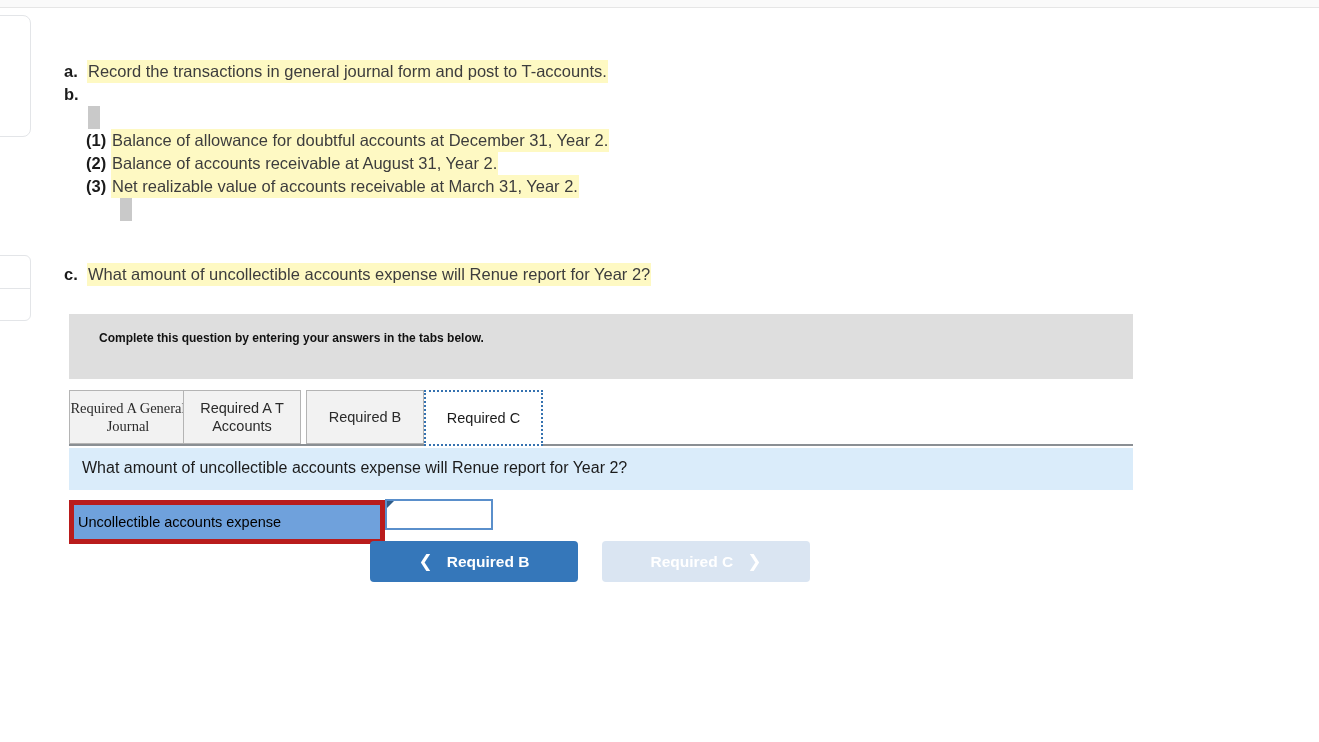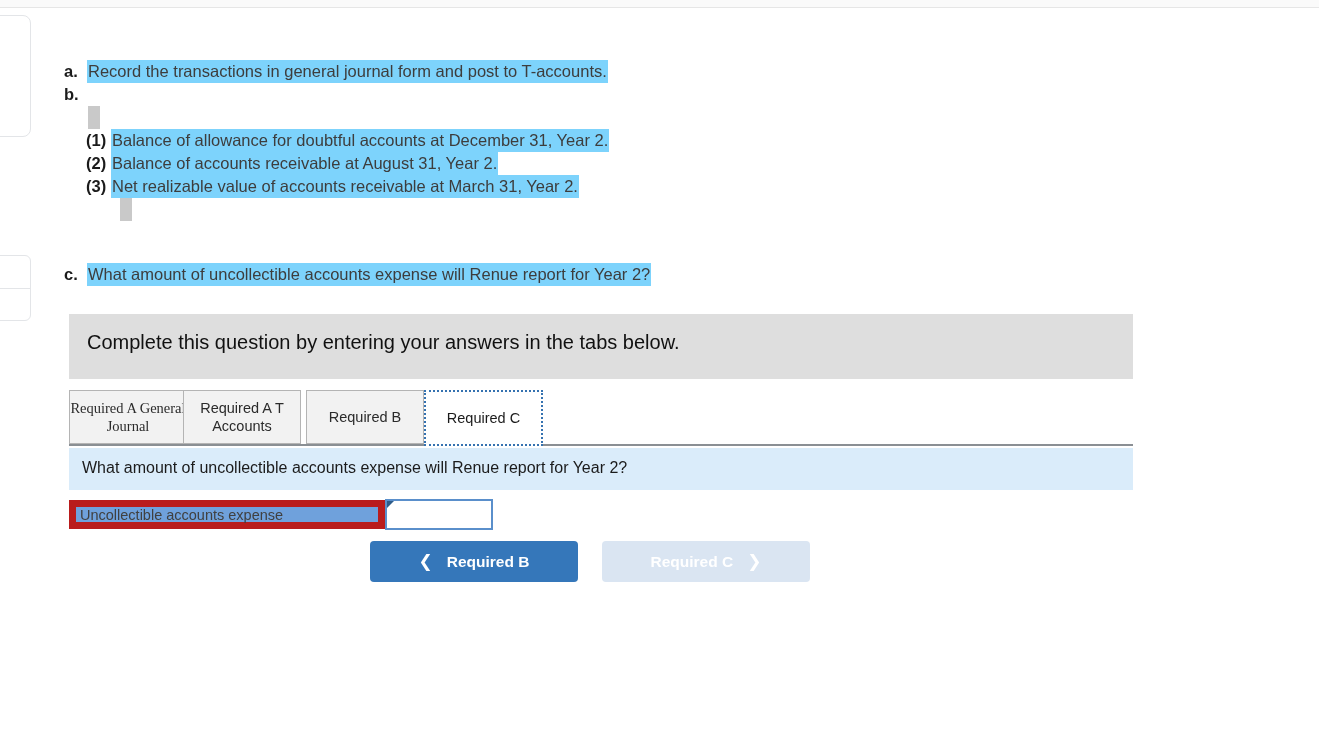--- a/index.html
+++ b/index.html
@@ -90,21 +90,21 @@
     text-align: left;
     padding-left: 2px;
     box-sizing: border-box;
   }
   .q-marker.inset {
     width: 27px;
     flex: 0 0 27px;
     margin-left: 22px;
   }
   .q-text {
-    background: #7dd3fc;
+    background: #fef9c3;
     padding: 0 1px;
   }
   .q-spacer-row {
     display: flex;
     height: 23px;
   }
   .q-spacer-bar {
     width: 12px;
     margin-left: 26px;
     background: #c9c9c9;
@@ -120,24 +120,24 @@
   .instruction-banner {
     position: absolute;
     left: 69px; top: 314px;
     width: 1064px;
     height: 65px;
     background: #dedede;
     box-sizing: border-box;
   }
   .instruction-banner .ib-text {
     position: absolute;
-    left: 18px;
+    left: 30px;
     top: 17px;
-    font-size: 20px;
-    font-weight: normal;
+    font-size: 12px;
+    font-weight: bold;
     color: #111111;
     white-space: nowrap;
   }
 
   
   .tab-strip {
     position: absolute;
     left: 69px; top: 390px;
     width: 1064px;
     height: 56px;
@@ -199,29 +199,29 @@
   .answer-row {
     position: absolute;
     left: 69px; top: 500px;
     width: 424px;
     height: 29px;
   }
   .answer-label {
     position: absolute;
     left: 0; top: 0;
     width: 316px;
-    height: 29px;
+    height: 44px;
     background: #6fa1dc;
-    border: 7px solid #b91c1c;
+    border: 5px solid #b91c1c;
     box-sizing: border-box;
     display: flex;
     align-items: center;
     padding-left: 4px;
     font-size: 14.5px;
-    color: #404040;
+    color: #000000;
     white-space: nowrap;
   }
   .answer-input-wrap {
     position: absolute;
     left: 316px; top: -1px;
     width: 108px;
     height: 31px;
   }
   .answer-input {
     width: 108px;

